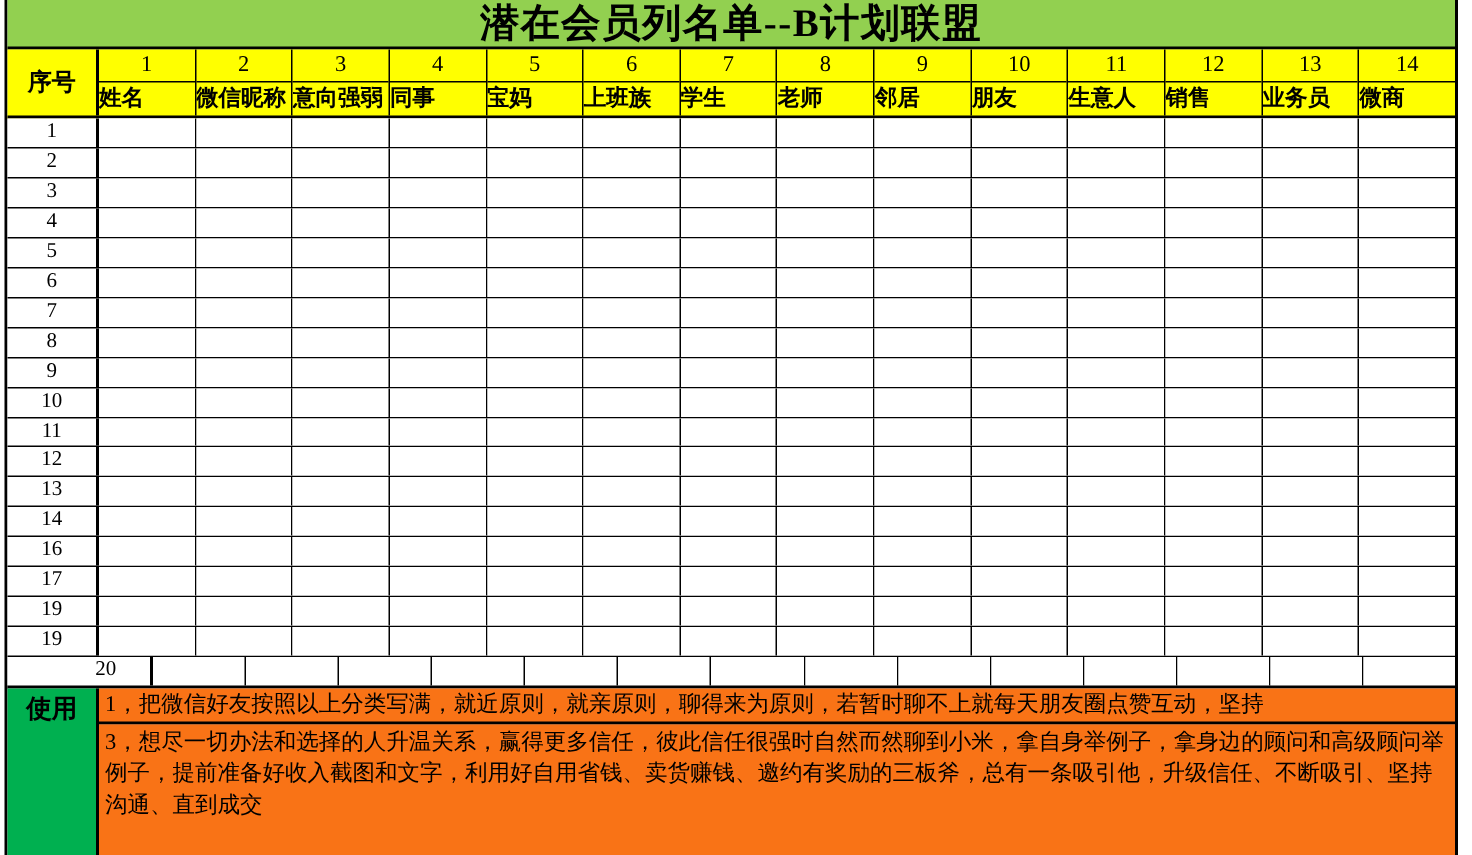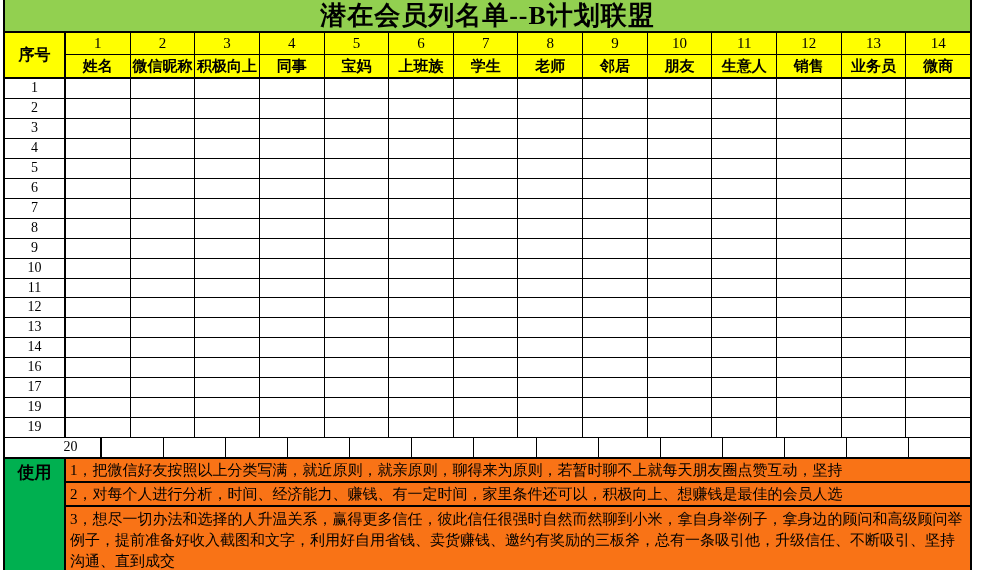--- a/index.html
+++ b/index.html
@@ -41,21 +41,21 @@
     font-size:16px; font-weight:bold;
   }
   .hcols { flex:1; display:flex; }
   .hcol { flex:1; display:flex; flex-direction:column; border-right:1px solid #000; }
   .hcol:last-child { border-right:none; }
   .hcol .num {
     height:22px; border-bottom:1px solid #000;
     text-align:center; font-size:15px; line-height:21px;
   }
   .hcol .label {
-    flex:1; text-align:center; font-size:15px; font-weight:bold;
+    flex:1; text-align:left; font-size:15px; font-weight:bold;
     line-height:22px; white-space:nowrap; overflow:hidden;
   }
   
   .grid { flex:0 0 378px; display:flex; flex-direction:column; background:#fff; }
   .data-row { flex:1; display:flex; border-bottom:1px solid #000; }
   .data-row:last-child { border-bottom:none;padding-left:36px; }
   .serial-cell {
     width:61px; flex:0 0 61px;
     border-right:2px solid #000;
     text-align:center; font-size:14px; line-height:17px;
@@ -101,21 +101,21 @@
           <div class="hcol">
             <div class="num">1</div>
             <div class="label">姓名</div>
           </div>
           <div class="hcol">
             <div class="num">2</div>
             <div class="label">微信昵称</div>
           </div>
           <div class="hcol">
             <div class="num">3</div>
-            <div class="label">积极向上</div>
+            <div class="label">意向强弱</div>
           </div>
           <div class="hcol">
             <div class="num">4</div>
             <div class="label">同事</div>
           </div>
           <div class="hcol">
             <div class="num">5</div>
             <div class="label">宝妈</div>
           </div>
           <div class="hcol">
@@ -480,19 +480,18 @@
           <div class="cell"></div>
           <div class="cell"></div>
           <div class="cell"></div>
         </div>
       </div>
 
     <div class="usage">
       <div class="usage-label">使用</div>
       <div class="usage-notes">
           <div class="note note-1">1，把微信好友按照以上分类写满，就近原则，就亲原则，聊得来为原则，若暂时聊不上就每天朋友圈点赞互动，坚持</div>
-          <div class="note note-2">2，对每个人进行分析，时间、经济能力、赚钱、有一定时间，家里条件还可以，积极向上、想赚钱是最佳的会员人选</div>
           <div class="note note-3">3，想尽一切办法和选择的人升温关系，赢得更多信任，彼此信任很强时自然而然聊到小米，拿自身举例子，拿身边的顾问和高级顾问举例子，提前准备好收入截图和文字，利用好自用省钱、卖货赚钱、邀约有奖励的三板斧，总有一条吸引他，升级信任、不断吸引、坚持沟通、直到成交</div>
         </div>
     </div>
 
   </div>
 </div>
 
 </body></html>

